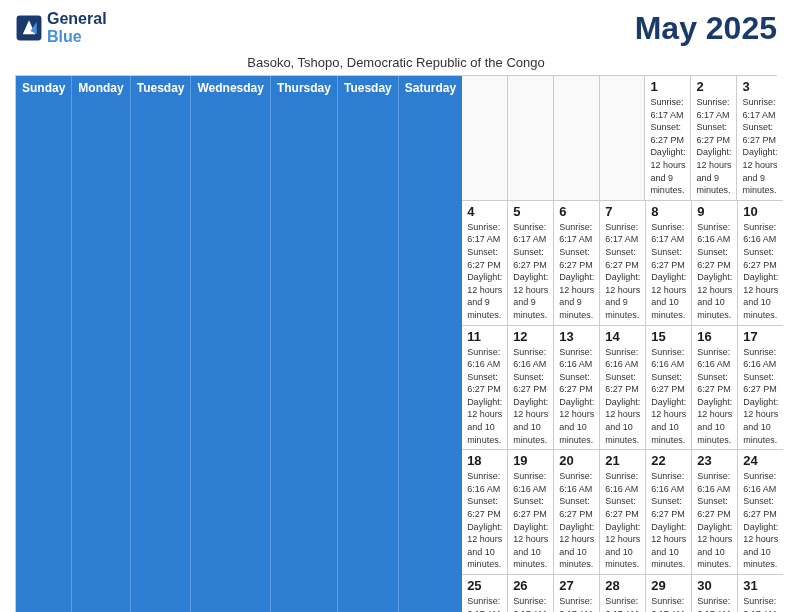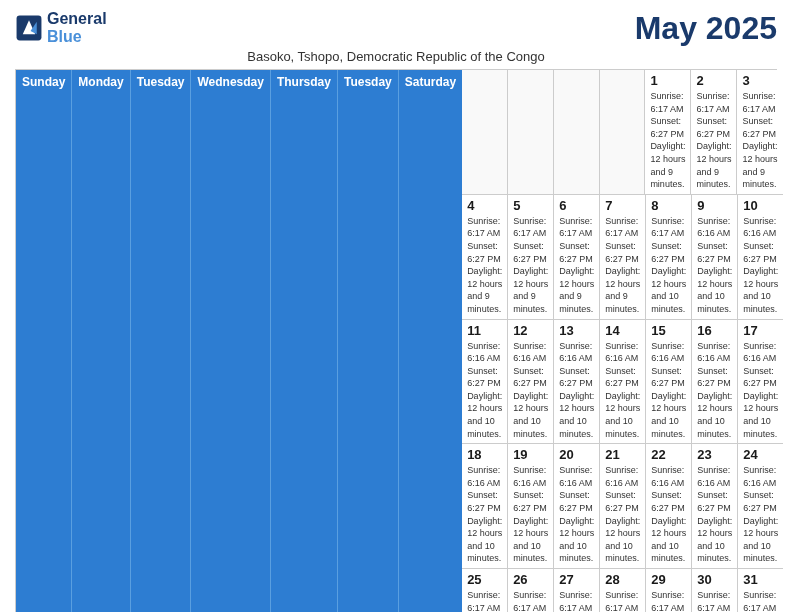--- a/index.html
+++ b/index.html
@@ -14,21 +14,21 @@
       width: 792px;
       height: 612px;
       padding: 10px 15px;
       display: flex;
       flex-direction: column;
     }
     .header {
       display: flex;
       justify-content: space-between;
       align-items: flex-start;
-      margin-bottom: 2px;
+      margin-bottom: 8px;
     }
     .logo {
       display: flex;
       align-items: center;
       gap: 4px;
     }
     .logo-text {
       font-size: 16px;
       font-weight: bold;
       color: #1a3a6b;

